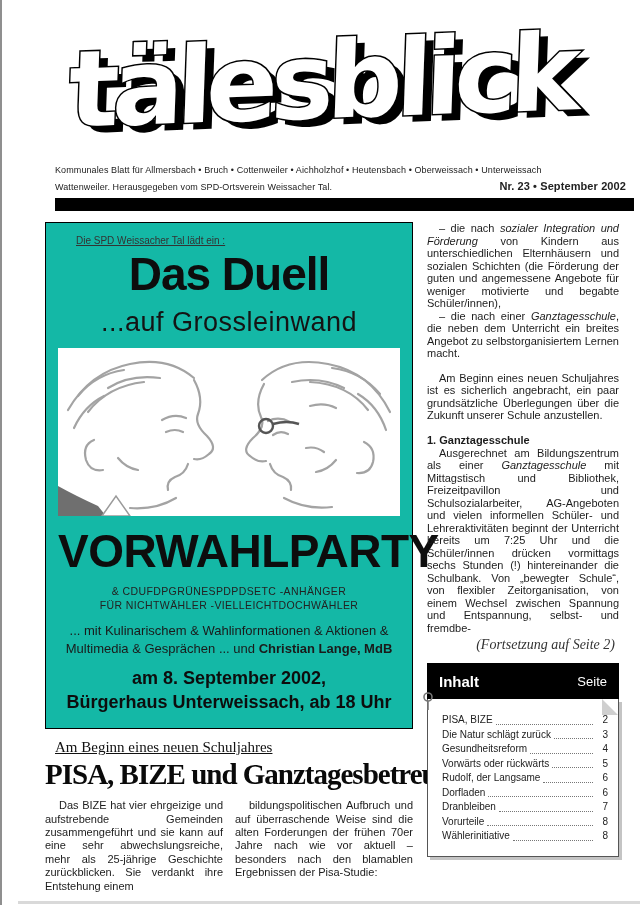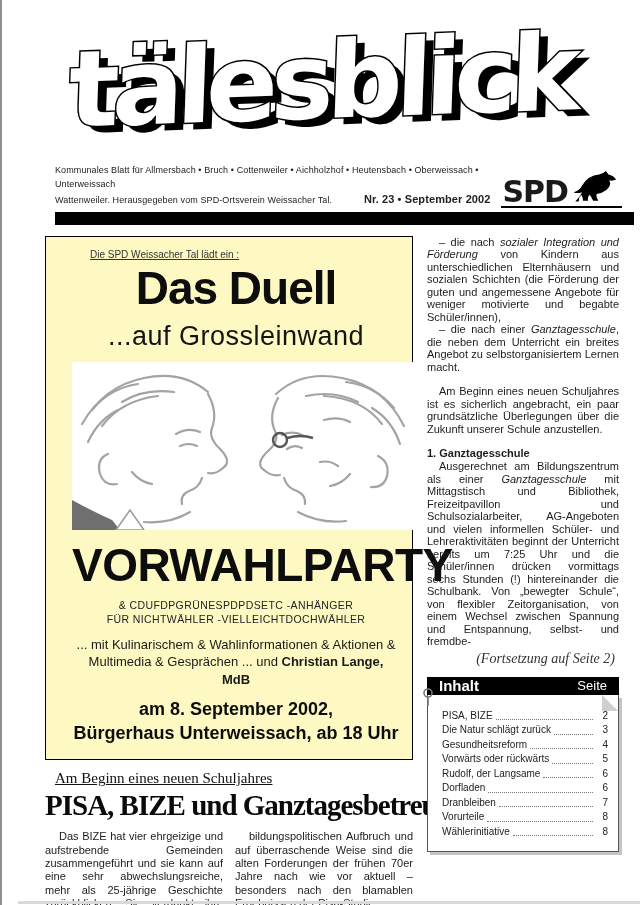--- a/index.html
+++ b/index.html
@@ -10,35 +10,35 @@
     overflow:hidden;
     font-family:"Liberation Sans", sans-serif;
     color:#1a1a1a;
   }
   .scan-left-edge{position:absolute;left:0;top:0;width:2px;height:905px;background:#8f8f8f;}
   .scan-bottom-edge{position:absolute;left:18px;right:0;bottom:1px;height:3px;background:#d9d9d9;}
 
   
   .masthead{position:relative;padding-top:14px;}
   .logo-svg{display:block;margin:0 auto;}
-  .pubrow{display:flex;align-items:flex-end;padding:2px 18px 0 55px;}
+  .pubrow{display:flex;align-items:flex-end;padding:2px 6px 0 55px;}
   .pubinfo{flex:1;font-size:9px;line-height:1.5;color:#222;letter-spacing:.1px;}
   .pubinfo .l2{display:flex;justify-content:space-between;align-items:baseline;}
   .issue{font-weight:bold;font-size:11px;white-space:nowrap;padding-right:8px;}
   .spdlogo{display:flex;align-items:flex-end;border-bottom:2px solid #000;padding:0 2px 1px 2px;margin-left:2px;}
   .spdtext{font-weight:bold;font-size:30px;line-height:.85;letter-spacing:-1px;font-family:"DejaVu Sans",sans-serif;}
   .thickbar{height:13px;background:#000;margin:4px 6px 0 55px;}
 
   
   .main{display:flex;padding:11px 18px 0 45px;gap:14px;}
   .colL{width:368px;flex:0 0 368px;}
   .colR{width:192px;flex:0 0 192px;}
 
   
-  .invite{border:1px solid #000;background:#fef9c3;padding:10px 12px 14px 26px;text-align:center;}
+  .invite{border:1px solid #000;background:#14b8a6;padding:10px 12px 14px 12px;text-align:center;}
   .invite-kicker{display:inline-block;text-align:left;float:left;font-size:10px;color:#333;text-decoration:underline;margin:2px 0 0 18px;}
   .invite-title{clear:both;font-size:46px;font-weight:bold;letter-spacing:-1px;margin:14px 0 2px 0;color:#0d0d0d;}
   .invite-sub{font-size:27px;letter-spacing:.5px;margin:6px 0 10px 0;color:#141414;}
   .duel-img{display:block;margin:2px auto 8px auto;background:#fff;}
   .invite-party{font-size:46px;font-weight:bold;letter-spacing:-.5px;margin:4px 0 6px 0;color:#0d0d0d;}
   .invite-aud{font-size:10.5px;letter-spacing:.4px;line-height:1.35;color:#222;}
   .invite-details{font-size:13px;line-height:1.35;margin:10px 4px 10px 4px;color:#1a1a1a;text-align:center;}
   .invite-details b{font-weight:bold;}
   .invite-date{font-size:18px;font-weight:bold;line-height:1.3;color:#0d0d0d;}
 
@@ -51,21 +51,21 @@
 
   
   .rcol-text{font-size:11px;line-height:1.14;text-align:justify;color:#1c1c1c;}
   .rp{margin:0;text-indent:12px;}
   .rp-gap{margin-top:12px;}
   .rh{font-weight:bold;margin:12px 0 0 0;}
   .continuation{font-family:"Liberation Serif",serif;font-style:italic;font-size:14px;text-align:right;margin:3px 4px 0 0;color:#333;}
 
   
   .toc{position:relative;margin-top:10px;}
-  .toc-header{background:#000;color:#fff;display:flex;justify-content:space-between;align-items:center;height:18px;padding:0 12px;}
+  .toc-header{background:#000;color:#fff;display:flex;justify-content:space-between;align-items:center;height:18px;padding:9px 12px;}
   .toc-header .ih{font-weight:bold;font-size:15px;}
   .toc-header .sh{font-size:13px;}
   .toc-body{position:relative;background:#fff;border:1px solid #555;border-top:none;box-shadow:3px 3px 0 #c4c4c4;padding:14px 10px 12px 14px;min-height:118px;}
   .fold{position:absolute;top:0;right:0;width:0;height:0;border-bottom:16px solid #cfcfcf;border-right:16px solid #fff;}
   .pin{position:absolute;left:-7px;top:-8px;}
   .toc-row{display:flex;align-items:flex-end;font-size:10px;line-height:1.45;color:#222;}
   .toc-label{white-space:nowrap;}
   .toc-dots{flex:1;border-bottom:1px dotted #777;margin:0 3px 3px 3px;min-width:8px;}
   .toc-page{width:12px;text-align:right;}
 </style>
@@ -84,26 +84,20 @@
       </g>
     </svg>
 
     <div class="pubrow">
       <div class="pubinfo">
         <div>Kommunales Blatt für Allmersbach  •  Bruch  •  Cottenweiler  •  Aichholzhof  •  Heutensbach  •  Oberweissach  •  Unterweissach</div>
         <div class="l2">
           <span>Wattenweiler. Herausgegeben vom SPD-Ortsverein Weissacher Tal.</span>
           <span class="issue">Nr. 23 • September 2002</span>
         </div>
-      </div>
-      <div class="spdlogo">
-        <span class="spdtext">SPD</span>
-        <svg width="52" height="34" viewBox="0 0 60 40">
-          <path fill="#000" d="M8,36 q5,-5 8,-11 q-6,2 -10,0 q7,-2 10,-8 q7,-12 20,-13 q5,-1 8,-4 l3,4 q6,1 9,6 q-4,2 -8,1 q3,6 -3,11 q-5,4 -12,5 q-1,4 2,8 l-6,0 q-2,-4 -4,-7 q-3,3 -2,7 l-6,0 q0,-4 -2,-7 q-3,3 -3,8 z"></path>
-        </svg>
       </div>
     </div>
     <div class="thickbar"></div>
   </header>
 
   <div class="main">
 
     <div class="colL">
 
       <section class="invite">

